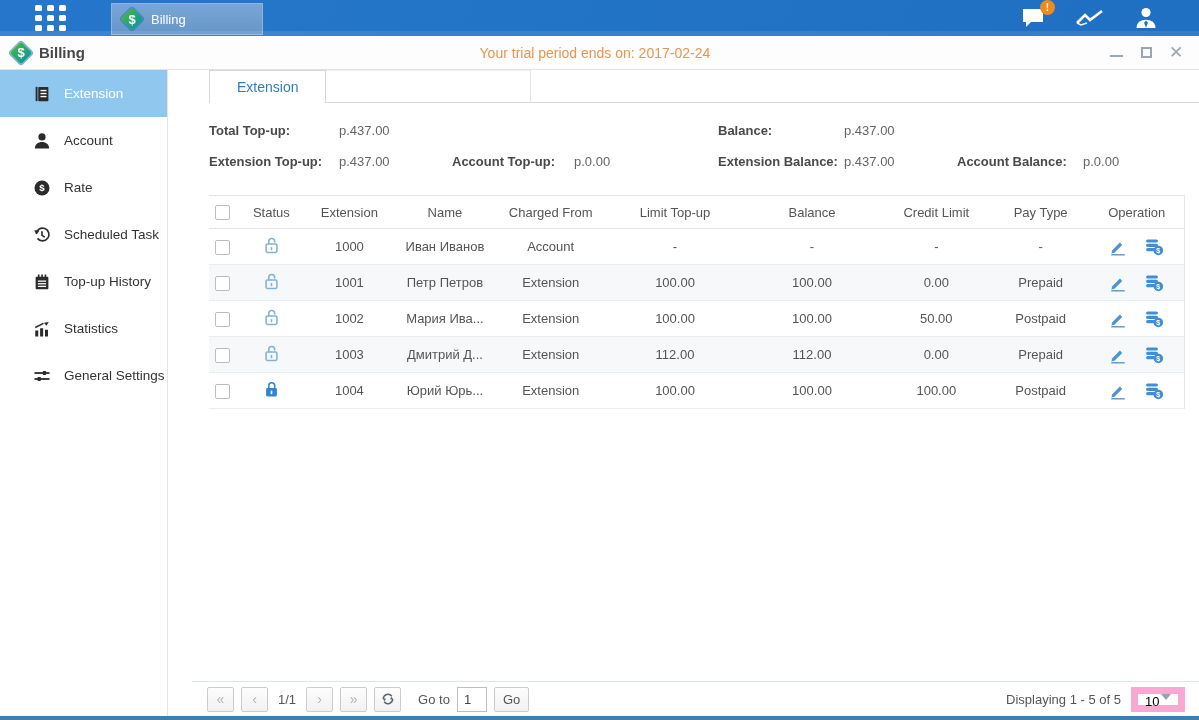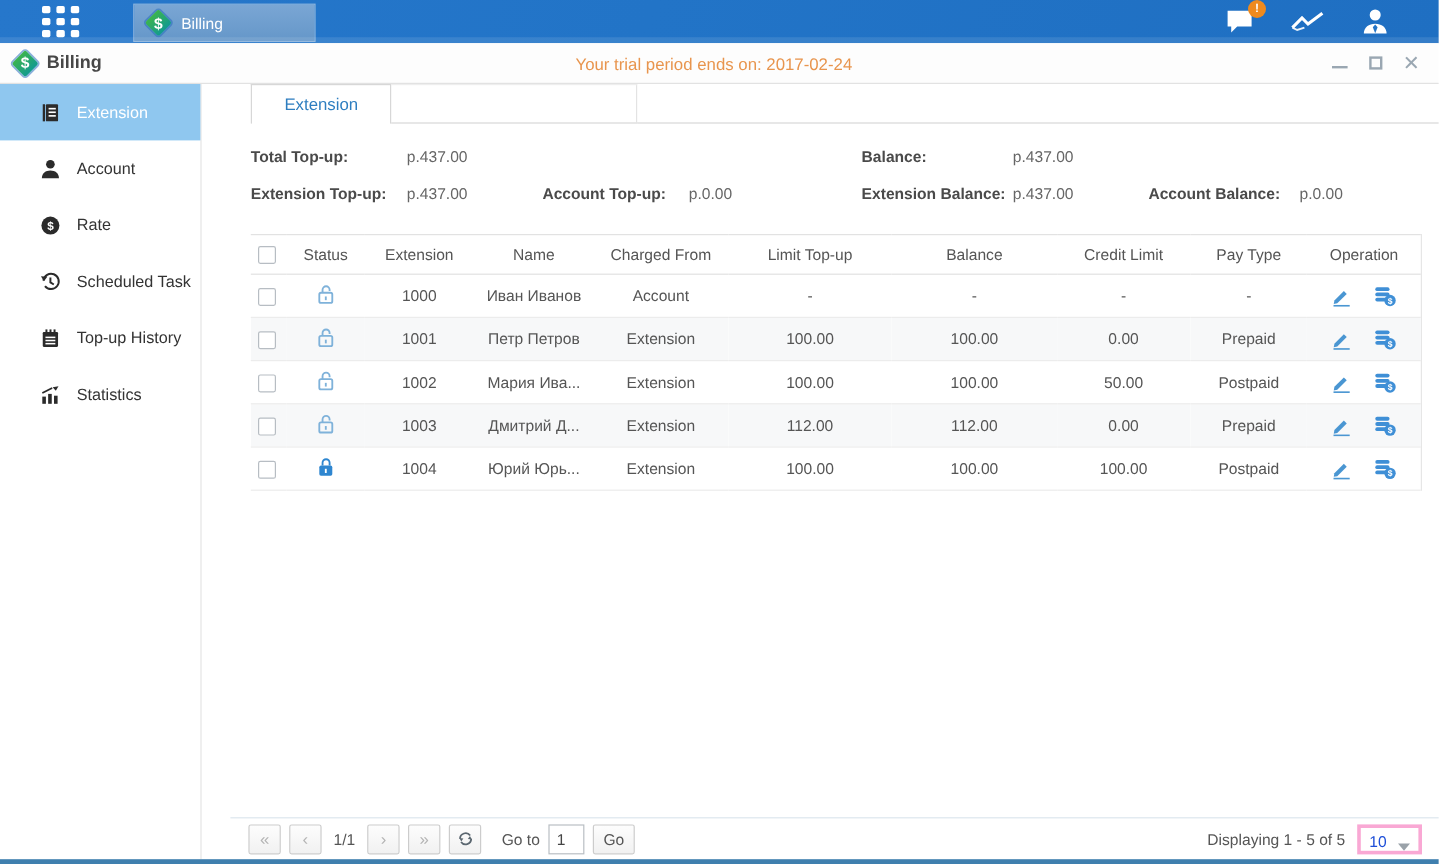--- a/index.html
+++ b/index.html
@@ -74,21 +74,21 @@
 
   
   .footer { margin-top:auto; height:35px; border-top:1px solid #dce6ee; display:flex; align-items:center; flex-shrink:0; font-size:13px; color:#555; }
   .pg-group { display:flex; align-items:center; gap:7px; margin-left:15px; }
   .pg-btn { width:27px; height:25px; border:1px solid #ccc; border-radius:2px; background:linear-gradient(180deg,#fdfdfd,#f1f1f1); display:flex; align-items:center; justify-content:center; color:#b4b4b4; font-size:14px; cursor:pointer; }
   .pg-ind { padding:0 3px; color:#555; }
   .goto-label { margin-left:10px; }
   .goto-input { width:30px; height:25px; border:1px solid #b9bfc4; text-align:left; padding-left:6px; font-size:13px; color:#444; font-family:inherit; }
   .go-btn { height:25px; border:1px solid #ccc; border-radius:2px; background:linear-gradient(180deg,#fdfdfd,#f1f1f1); padding:0 8px; font-size:13px; color:#555; cursor:pointer; font-family:inherit; }
   .foot-right { margin-left:auto; margin-right:14px; display:flex; align-items:center; gap:10px; }
-  .pagesize { width:54px; height:25px; border:3px solid #f9a8d4; display:flex; align-items:flex-end; justify-content:space-between; padding:0 7px; cursor:pointer; background:#fff; color:#1d4ed8; }
+  .pagesize { width:54px; height:25px; border:7px solid #f9a8d4; display:flex; align-items:flex-start; justify-content:space-between; padding:0 7px; cursor:pointer; background:#fff; color:#000000; }
   .tri { width:0; height:0; border-left:5px solid transparent; border-right:5px solid transparent; border-top:6px solid #9aa2a9; }
 
   .bottom-strip { height:4px; background:#3f7fae; flex-shrink:0; }
 </style>
 </head>
 <body>
 
 <div class="screen">
 
   <div class="topbar">
@@ -202,20 +202,31 @@
       </div>
       <div class="side-item">
         <svg width="18" height="18" viewBox="0 0 24 24">
             <rect x="3" y="14" width="4" height="8" fill="#2b2b2b"></rect>
             <rect x="9.5" y="11" width="4" height="11" fill="#2b2b2b"></rect>
             <rect x="16" y="13" width="4" height="9" fill="#2b2b2b"></rect>
             <path d="M3 10L14 4.5" stroke="#2b2b2b" stroke-width="2" fill="none"></path>
             <path d="M21 2.5l-6.5 1 3.5 4z" fill="#2b2b2b"></path>
           </svg>
         <span>Statistics</span>
+      </div>
+      <div class="side-item">
+        <svg width="18" height="18" viewBox="0 0 24 24">
+            <g stroke="#2b2b2b" stroke-width="2.4" fill="none">
+              <path d="M2 8h20"></path>
+              <path d="M2 16h20"></path>
+            </g>
+            <rect x="13" y="5.2" width="4.5" height="5.6" rx="1" fill="#2b2b2b"></rect>
+            <rect x="6" y="13.2" width="4.5" height="5.6" rx="1" fill="#2b2b2b"></rect>
+          </svg>
+        <span>General Settings</span>
       </div>
     </div>
 
     <div class="main">
       <div class="tabstrip">
         <div class="tab">Extension</div>
         <div class="tab-blank"></div>
         <div class="tab-rest"></div>
       </div>
 

